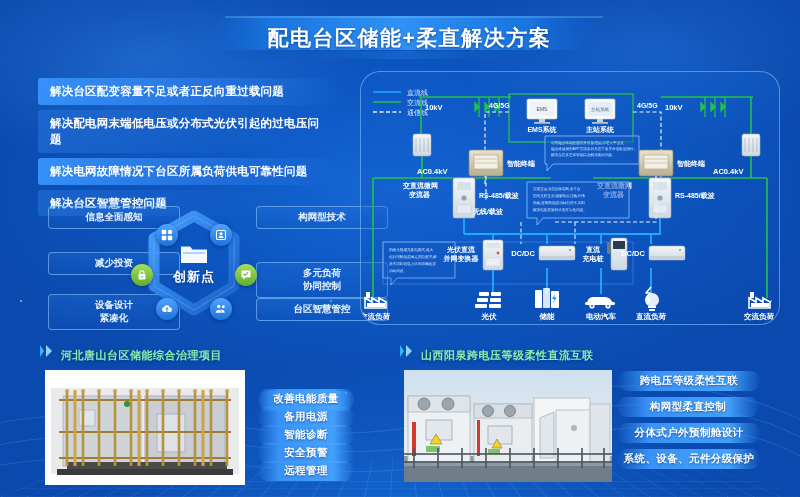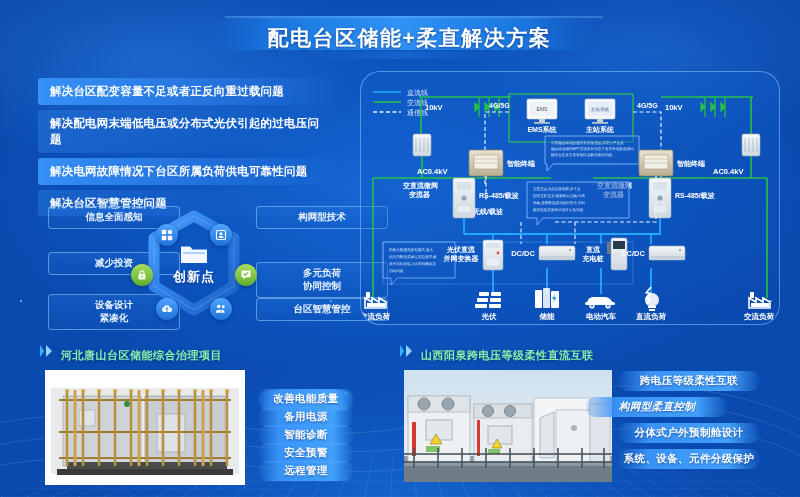--- a/index.html
+++ b/index.html
@@ -627,17 +627,17 @@
         <line x1="106" y1="78" x2="106" y2="98"></line>
           <line x1="130" y1="78" x2="130" y2="98"></line>
         <line x1="154" y1="78" x2="154" y2="98"></line>
           <line x1="178" y1="78" x2="178" y2="98"></line>
         <line x1="200" y1="78" x2="200" y2="98"></line>
       </g>
     </svg>
   </div>
 
   <div class="tag" style="left:618px;top:371px;width:142px;">跨电压等级柔性互联</div>
-  <div class="tag" style="left:586px;top:397px;width:142px;font-style:italic;">构网型柔直控制</div>
+  <div class="tag" style="left:617px;top:397px;width:142px;">构网型柔直控制</div>
   <div class="tag" style="left:618px;top:423px;width:142px;">分体式户外预制舱设计</div>
   <div class="tag" style="left:618px;top:449px;width:142px;">系统、设备、元件分级保护</div>
 
 </div>
 
 </body></html>

